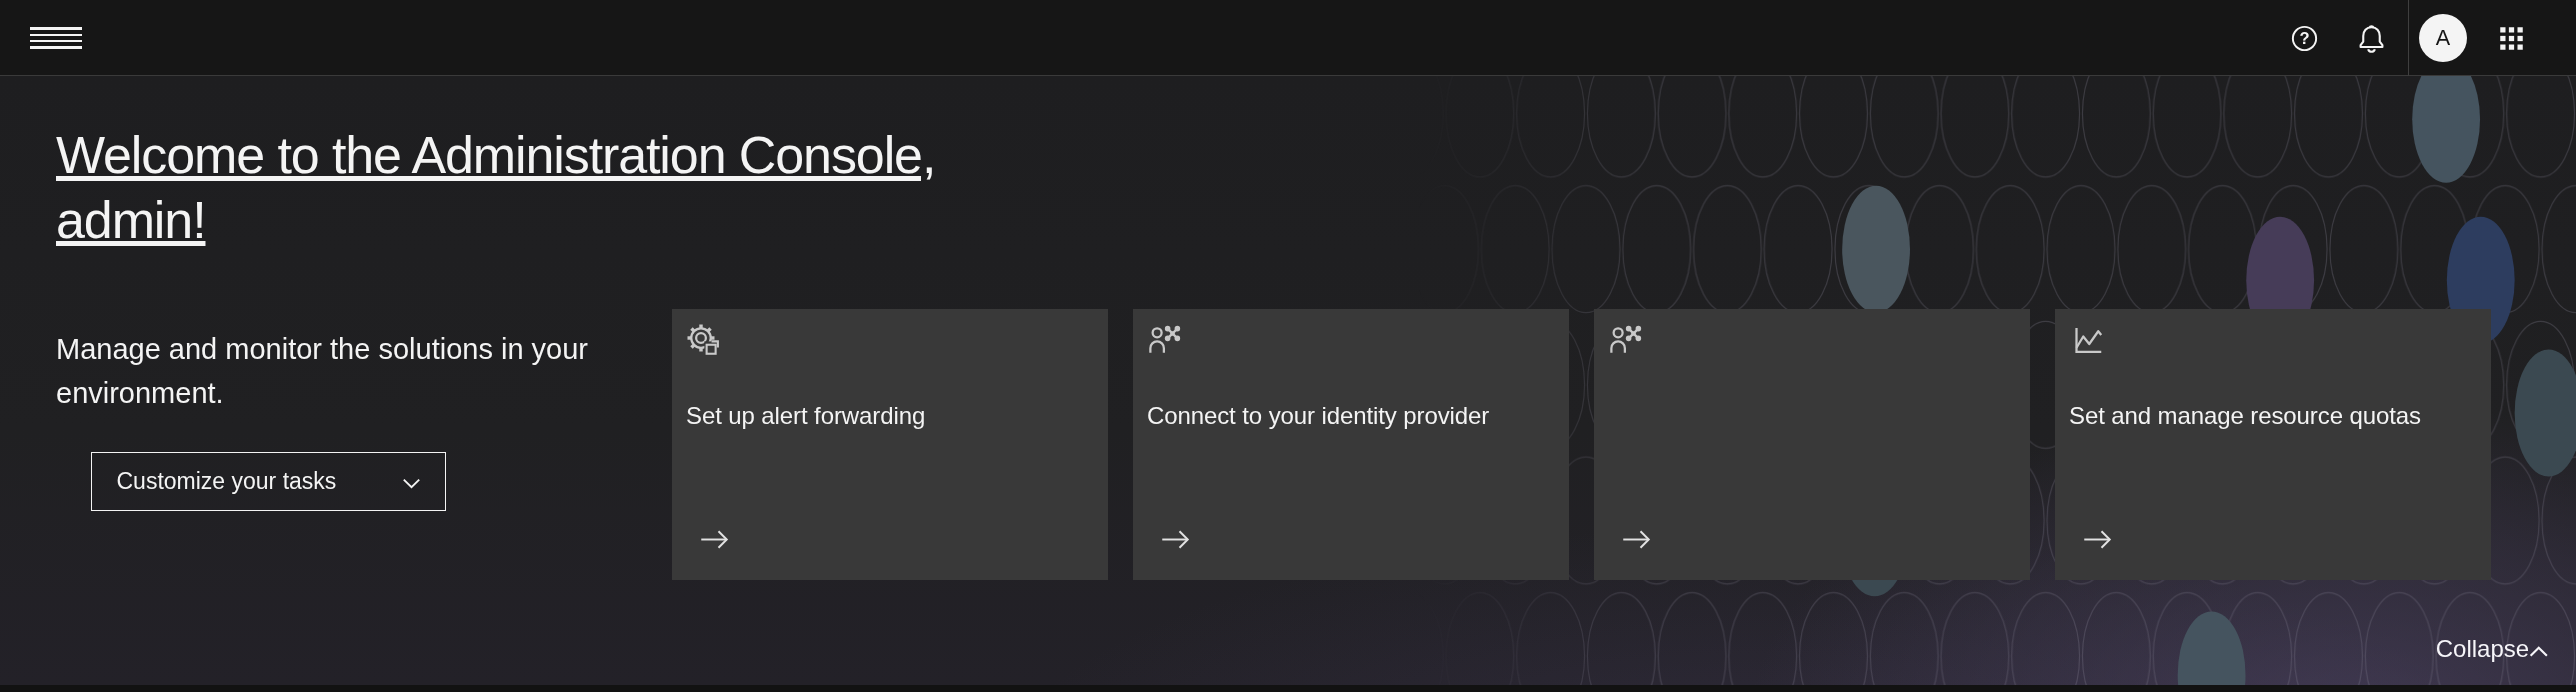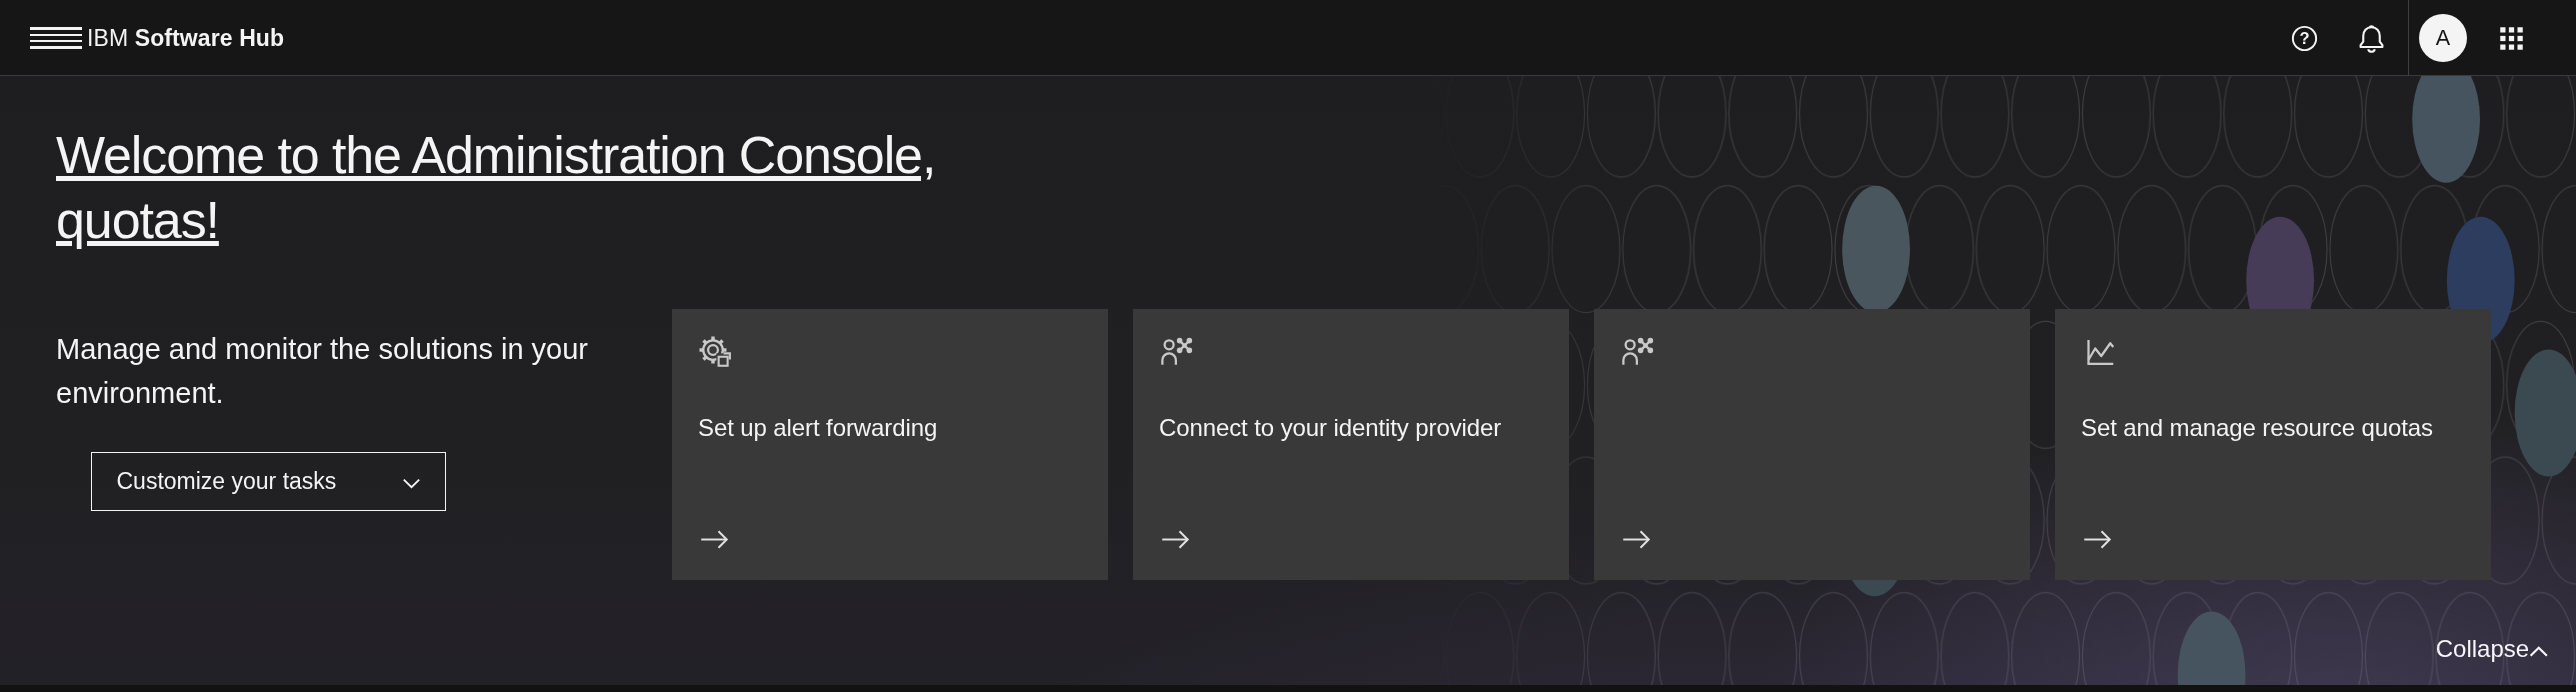--- a/index.html
+++ b/index.html
@@ -47,21 +47,21 @@
 
   .customize-btn { position:absolute; left:56px; top:376px; z-index:2;
     width:355px; height:59px; background:transparent; border:1.2px solid #f4f4f4;
     color:#f4f4f4; font-size:23px; font-family:inherit;
     display:flex; align-items:center; justify-content:space-between;
     padding:0 24.5px; cursor:pointer;margin-left:35px; }
 
   
   .cards { position:absolute; left:672px; top:233px; display:flex; gap:25px; z-index:2; }
   .task-card { width:436px; height:271px; background:#393939; position:relative;
-    padding:26px; cursor:pointer; }
+    padding:14px; cursor:pointer; }
   .task-card .card-icon { color:#c9c9c9; height:35px; }
   .card-label { margin-top:38px; margin-right:-11.5px; font-size:24px; line-height:40px;
     letter-spacing:-0.1px; color:#f4f4f4; }
   .card-arrow { position:absolute; left:27.4px; bottom:27.4px; color:#e2e2e2; }
 
   
   .collapse-btn { position:absolute; right:27.4px; bottom:21.6px; z-index:2;
     display:flex; align-items:center; gap:0; background:none; border:none;
     color:#f6f5f9; font-size:24px; font-family:inherit; cursor:pointer; }
 
@@ -72,24 +72,20 @@
 
 <div class="header">
   <button class="menu-btn">
     <span class="menu-bars">
       <i></i>
         <i></i>
         <i></i>
         <i></i>
     </span>
   </button>
-  <div class="brand">
-    <span>IBM</span>
-    <b>Software Hub</b>
-  </div>
 
   <button class="hdr-action" style="left:2282px;">
     <span>
       <svg width="33" height="33" viewBox="0 0 44 44" fill="none">
         <circle cx="22" cy="22" r="15.5" stroke="#f4f4f4" stroke-width="2.6"></circle>
         <text x="22" y="29.5" text-anchor="middle" font-size="22" font-weight="600" fill="#f4f4f4" font-family="Liberation Sans, sans-serif">?</text>
       </svg>
     </span>
   </button>
 
@@ -153,21 +149,21 @@
       <ellipse cx="3438" cy="283" rx="47" ry="88" fill="#2d3d5f"></ellipse>
       <ellipse cx="2690" cy="465" rx="47" ry="88" fill="#404248"></ellipse>
       <ellipse cx="3532" cy="467" rx="47" ry="88" fill="#3b4951"></ellipse>
       <ellipse cx="2598" cy="633" rx="47" ry="88" fill="#3b4951"></ellipse>
       <ellipse cx="3065" cy="830" rx="47" ry="88" fill="#45545f"></ellipse>
     </g>
   </svg>
 
   <h1 class="hero-heading">
     <div>Welcome to the Administration Console,</div>
-    <div>quotas!</div>
+    <div>admin!</div>
   </h1>
 
   <p class="hero-sub">Manage and monitor the solutions in your environment.</p>
 
   <button class="customize-btn">
     <span>Customize your tasks</span>
     <span>
       <svg width="19" height="10.8" viewBox="0 0 24 14" fill="none" stroke="#f4f4f4" stroke-width="2.4">
         <path d="M2 2 L12 12 L22 2"></path>
       </svg>

